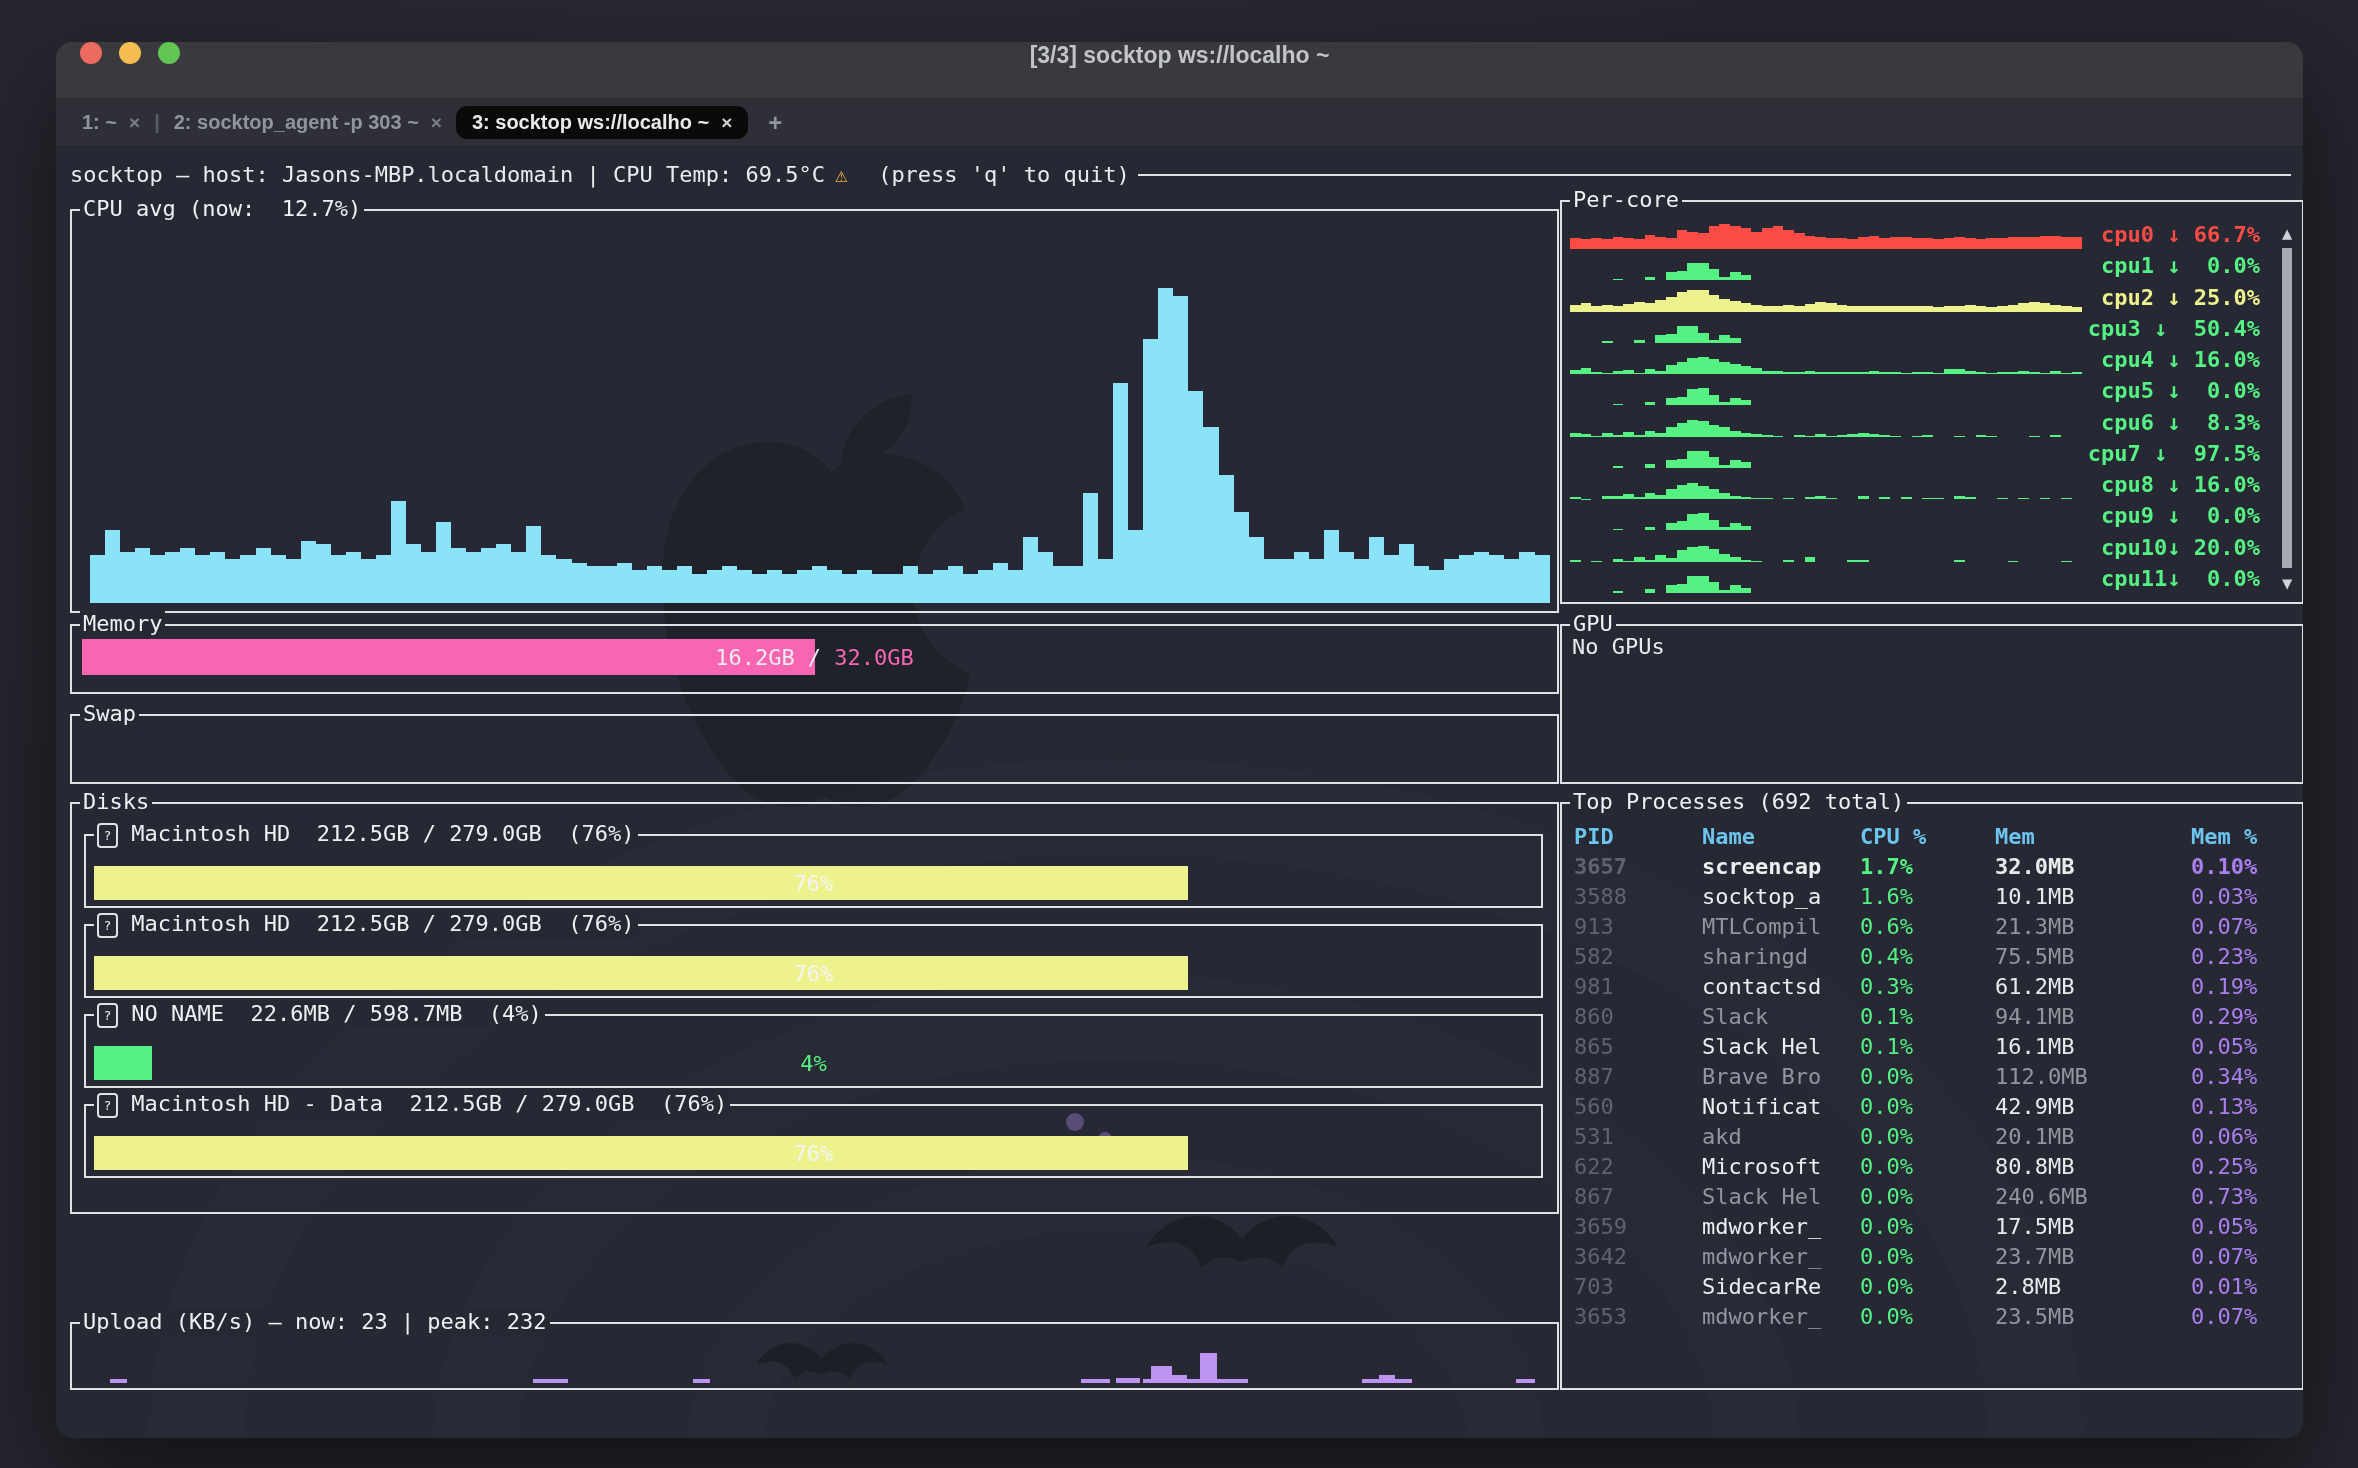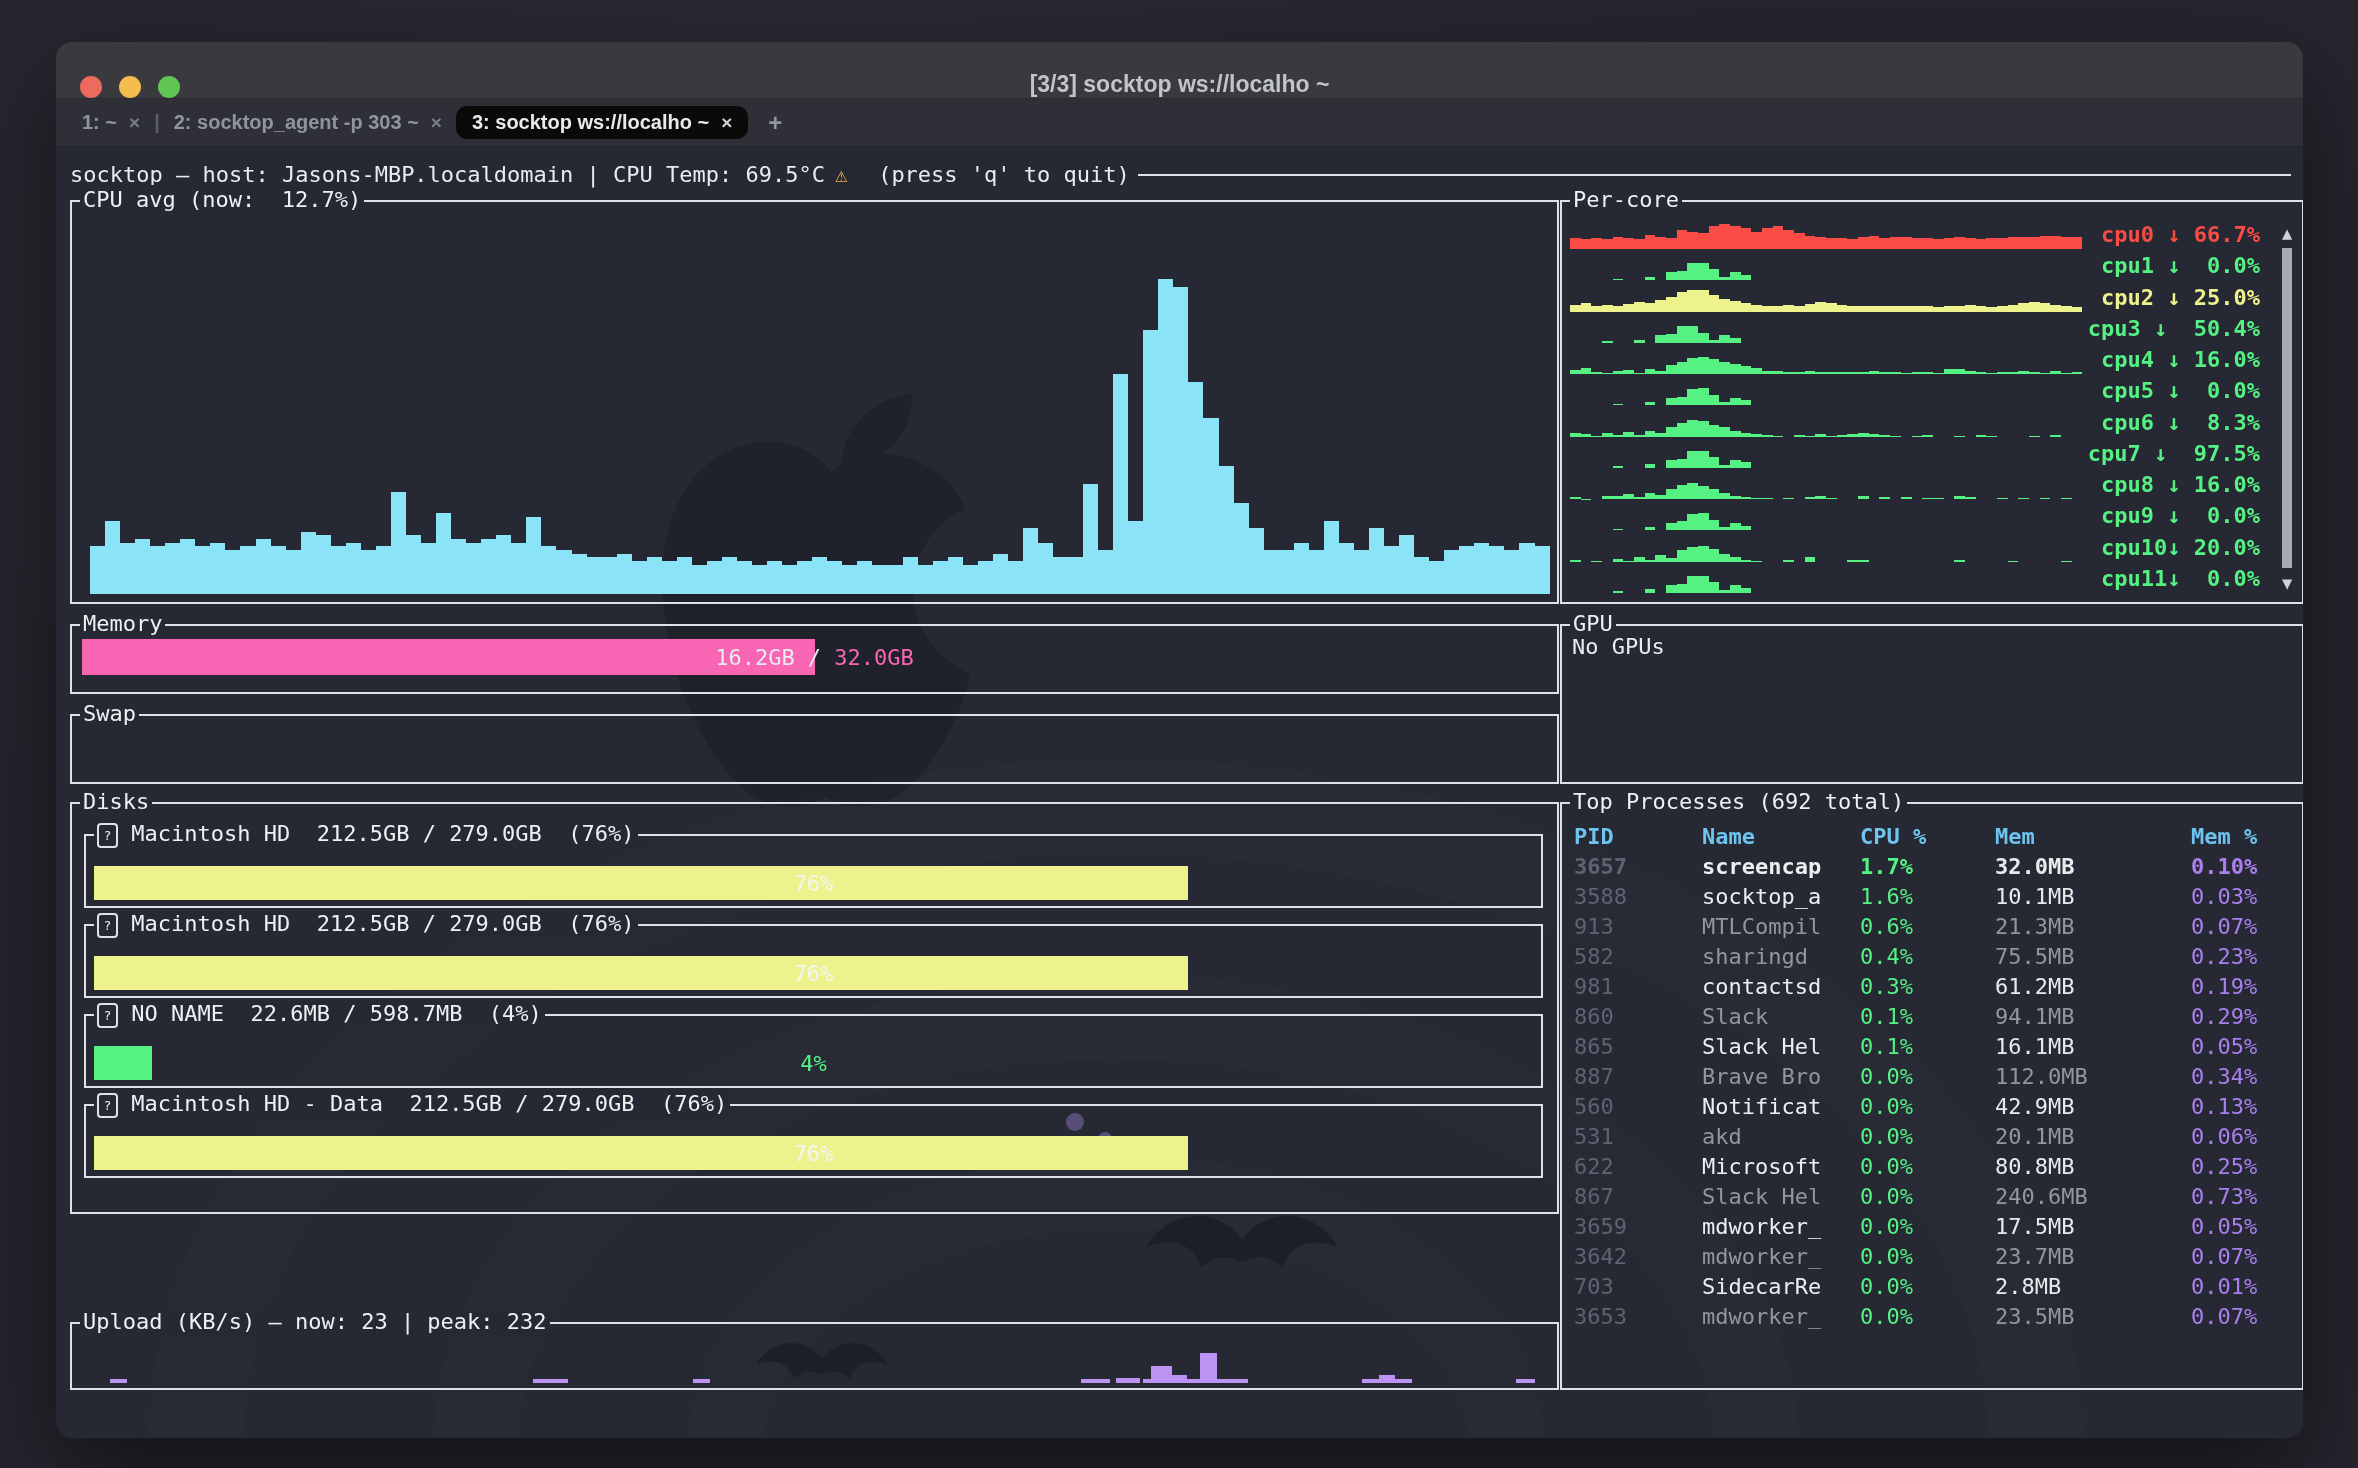--- a/index.html
+++ b/index.html
@@ -3,21 +3,21 @@
 <meta charset="utf-8">
 <style>
   html,body{margin:0;padding:0}
   body{width:2358px;height:1468px;overflow:hidden;position:relative;
        background:radial-gradient(1400px 900px at 35% 25%, #2e2d37, #27262f 75%);
        font-family:"DejaVu Sans Mono",monospace}
 
   .window{position:absolute;left:56px;top:42px;width:2247px;height:1396px;border-radius:16px;
           overflow:hidden;background:#262933;box-shadow:0 40px 110px rgba(0,0,0,.55)}
 
-  .titlebar{height:56px;background:#39393e;display:flex;align-items:flex-end;position:relative;
+  .titlebar{height:56px;background:#39393e;display:flex;align-items:flex-start;position:relative;
             border-bottom:1px solid #2b2b30}
   .traffic{display:flex;gap:17px;padding-left:24px;z-index:2}
   .light{width:22px;height:22px;border-radius:50%}
   .light.red{background:#ed6a5e}.light.yellow{background:#f5bd4f}.light.green{background:#61c554}
   .wtitle{position:absolute;left:0;right:0;text-align:center;font-family:"Liberation Sans",sans-serif;
           font-weight:bold;font-size:23px;color:#c1c5ca}
 
   .tabbar{height:47px;background:#2f3037;display:flex;align-items:center;padding-left:26px;
           font-family:"Liberation Sans",sans-serif;font-weight:bold;font-size:20px;color:#90959c;
           border-bottom:1px solid #232329}
@@ -35,21 +35,21 @@
   .pre{white-space:pre}
   .statusline{position:absolute;left:14px;top:13px;right:12px;display:flex;align-items:center;
               line-height:30px;z-index:1}
   .warn{color:var(--warn);margin:0 4px 0 10px;font-size:21px}
   .hline{flex:1;border-top:2px solid var(--border);margin-left:8px}
 
   .panel{position:absolute;border:2px solid var(--border)}
   .ptitle{position:absolute;top:-17px;left:8px;background:#262933;padding:0 3px;line-height:30px;
           color:#eef0f2;white-space:pre;z-index:1}
 
-  #cpu-panel{left:14px;top:53px;width:1485px;height:400px}
+  #cpu-panel{left:14px;top:62px;width:1485px;height:400px}
   .chart{position:absolute;left:18px;right:8px;top:26px;bottom:8px;display:flex;align-items:flex-end}
   .vbar{flex:1}
 
   #percore-panel{left:1504px;top:53px;width:740px;height:400px}
   #core-rows{position:absolute;left:8px;right:36px;top:18px;bottom:8px;display:flex;
              flex-direction:column;justify-content:space-between}
   .core-row{position:relative;height:30px}
   .core-spark{position:absolute;left:0;top:2px;bottom:1px;width:512px;display:flex;align-items:flex-end}
   .core-label{position:absolute;right:6px;top:0;line-height:30px;font-weight:bold;white-space:pre}
   .scrollbar{position:absolute;right:6px;top:20px;bottom:8px;width:18px;text-align:center}

